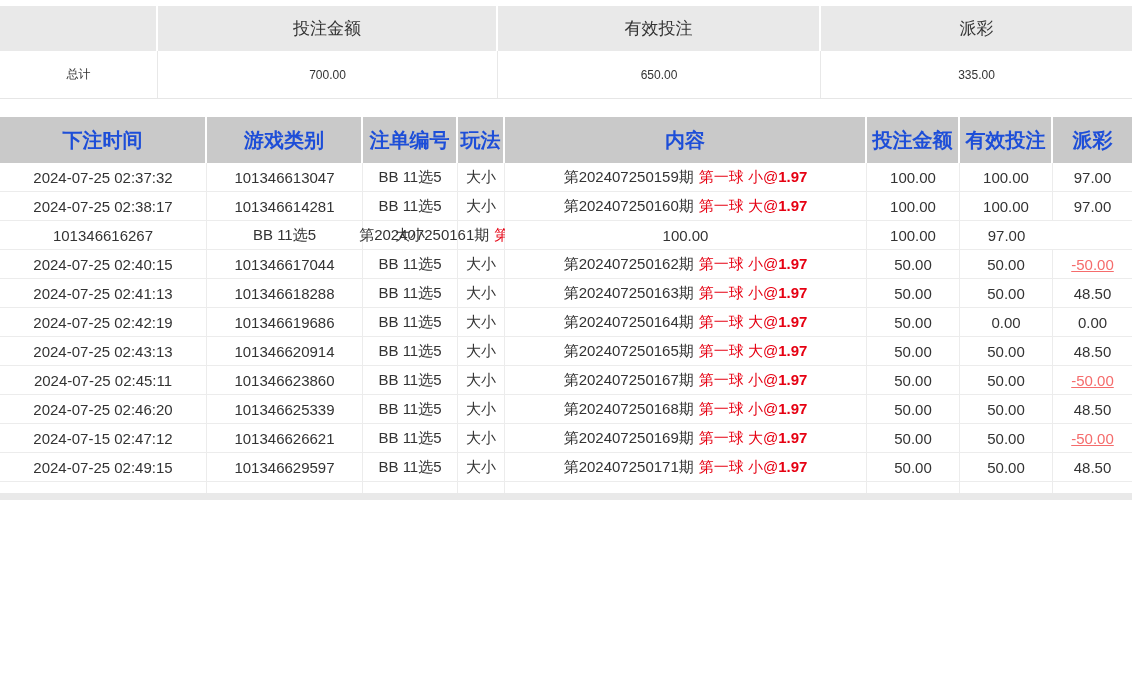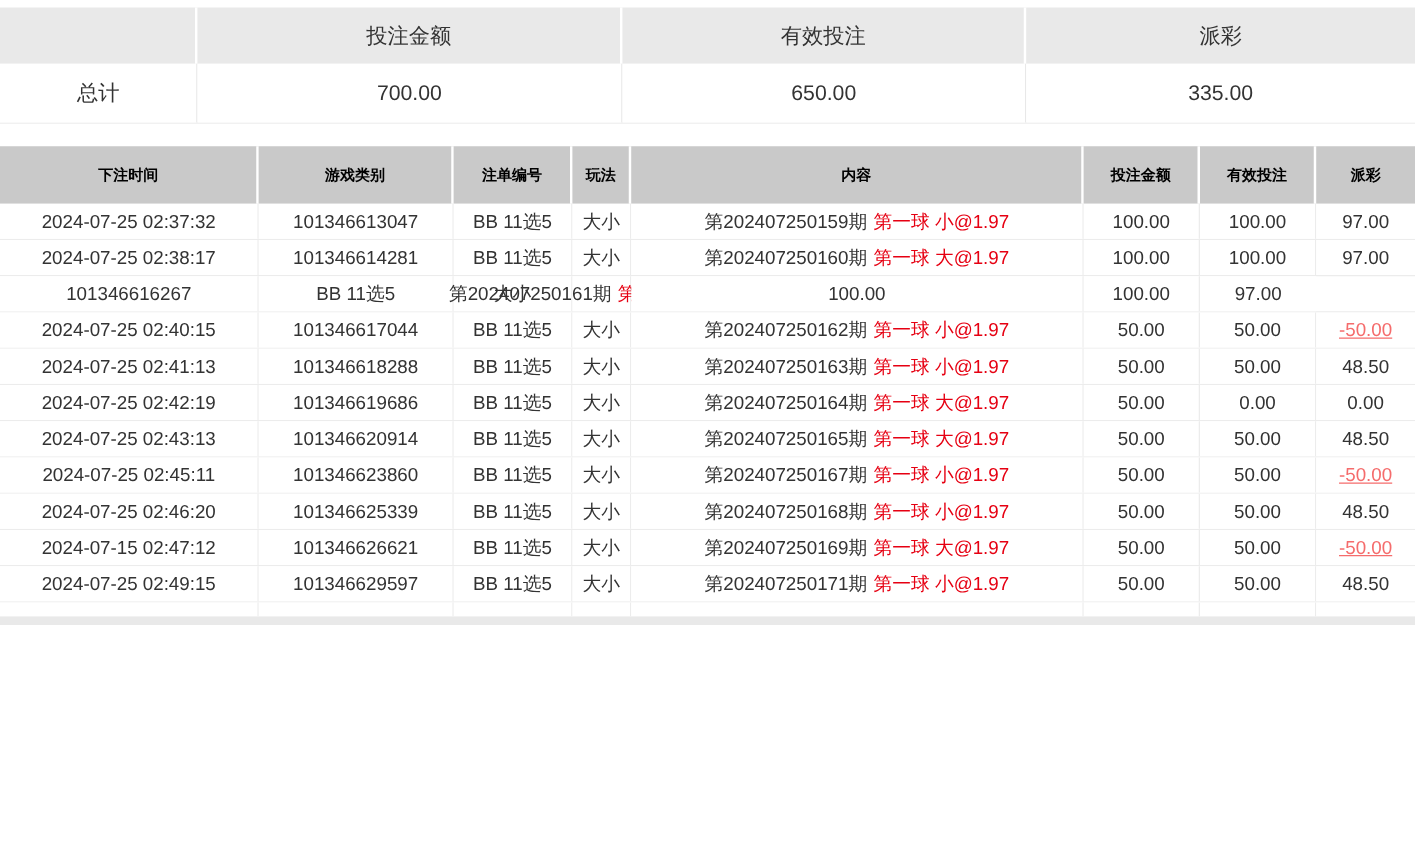--- a/index.html
+++ b/index.html
@@ -24,41 +24,41 @@
 
   
   .summary-cols{display:grid;grid-template-columns:158px 340px 323px 311px;}
   .summary-head{height:45px;}
   .summary-head .cell{
     background:var(--sub-header-bg);
     font-size:17px;color:var(--text);
   }
   .summary-head .cell:not(:last-child){border-right:2px solid #fff;}
   .summary-row{height:48px;border-bottom:1px solid #e6e6e6;}
-  .summary-row .cell{font-size:17px;background:#fff;text-align:center;}
+  .summary-row .cell{font-size:12px;background:#fff;text-align:center;}
   .summary-row .cell:not(:last-child){border-right:1px solid #e8e8e8;}
 
   .gap{height:18px;background:#fff;}
 
   
   .main-cols{display:grid;grid-template-columns:207px 156px 95px 47px 362px 93px 93px 79px;}
   .main-head{height:46px;}
   .main-head .cell{
     background:var(--main-header-bg);
-    color:#000000;font-weight:700;font-size:12px;
+    color:#1d4ed8;font-weight:700;font-size:20px;
   }
   .main-head .cell:not(:last-child){border-right:2px solid #fff;}
 
   .tr{height:29px;border-bottom:1px solid var(--border);}
   .tr .cell{font-size:15px;background:#fff;}
   .tr .cell:not(:last-child){border-right:1px solid var(--border);}
 
   .content-cell{gap:5px;white-space:nowrap;}
   .red-part{color:var(--accent-red);}
-  .red-part b{font-weight:400;}
+  .red-part b{font-weight:700;}
   .neg{color:var(--negative-red);text-decoration:underline;}
 
   
   .partial-row{height:11px;}
   .partial-row .cell{background:#fff;}
   .partial-row .cell:not(:last-child){border-right:1px solid var(--border);}
   .bottom-bar{height:7px;background:var(--sub-header-bg);}
 </style>
 </head>
 <body>

